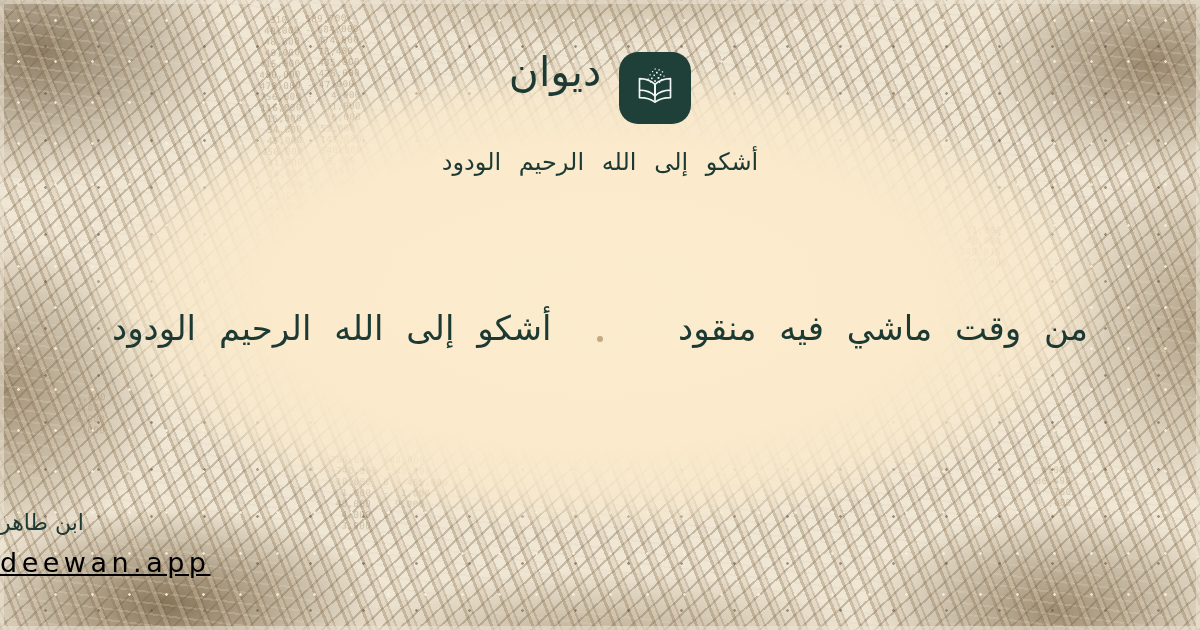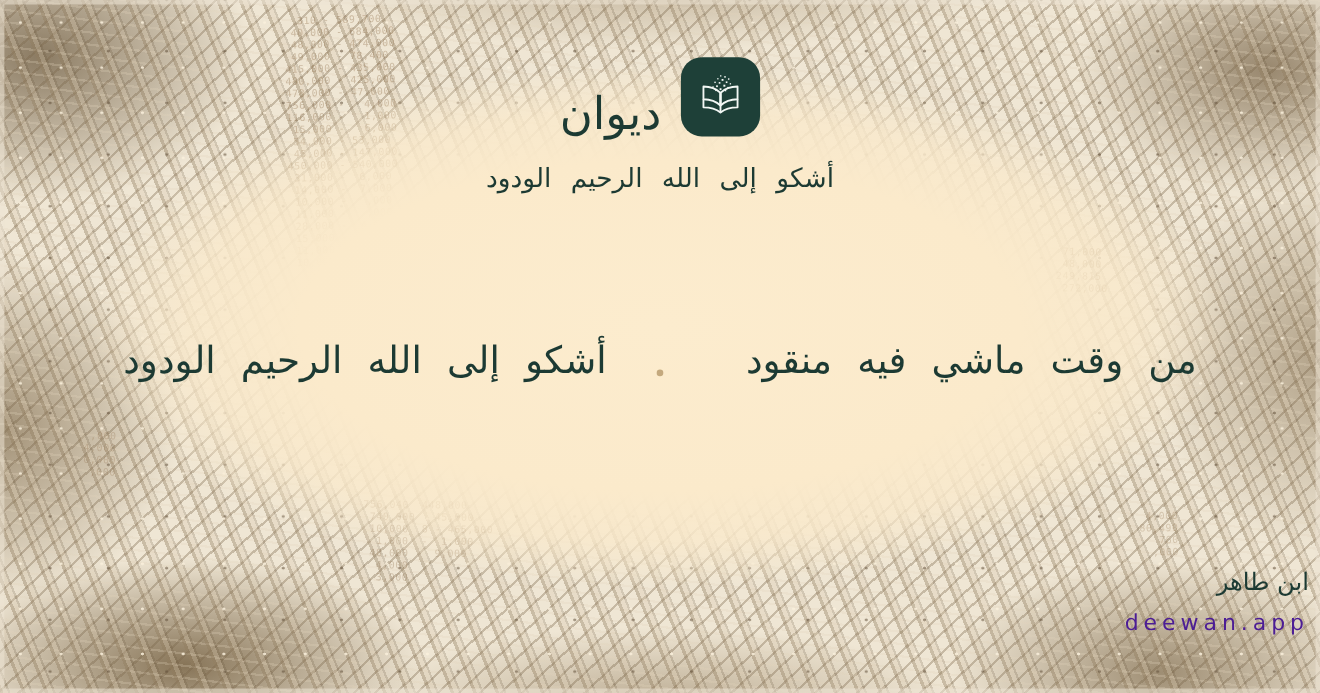--- a/index.html
+++ b/index.html
@@ -106,21 +106,21 @@
     inset: 0;
     display: flex;
     flex-direction: column;
     align-items: center;
   }
 
   .brand {
     margin-top: 52px;
     display: flex;
     flex-direction: row;
-    align-items: flex-end;
+    align-items: flex-start;
     gap: 18px;
   }
   .brand-mark {
     width: 72px;
     height: 72px;
     border-radius: 19px;
     background: #1e4038;
     display: flex;
     align-items: center;
     justify-content: center;
@@ -177,33 +177,34 @@
     width: 6px;
     height: 6px;
     border-radius: 50%;
     background: rgba(186,157,112,.85);
   }
 
   .footer {
     position: absolute;
     left: 0; right: 10px;
     bottom: 52px;
-    text-align: right;
+    text-align: left;
   }
   .author {
     font-size: 22px;
     color: #1c3a33;
     line-height: 1.3;
   }
   .site {
     margin-top: 9px;
-    font-size: 20px;
-    color: #4c1d95;
+    font-size: 27px;
+    color: #000000;
     letter-spacing: 4.5px;
     direction: ltr;
+    text-decoration: underline;
   }
 </style>
 </head>
 <body>
 
 <div id="canvas">
 
   <div class="tex tex-base"></div>
   <div class="tex tex-blobs"></div>
   <div class="tex tex-strokes"></div>

